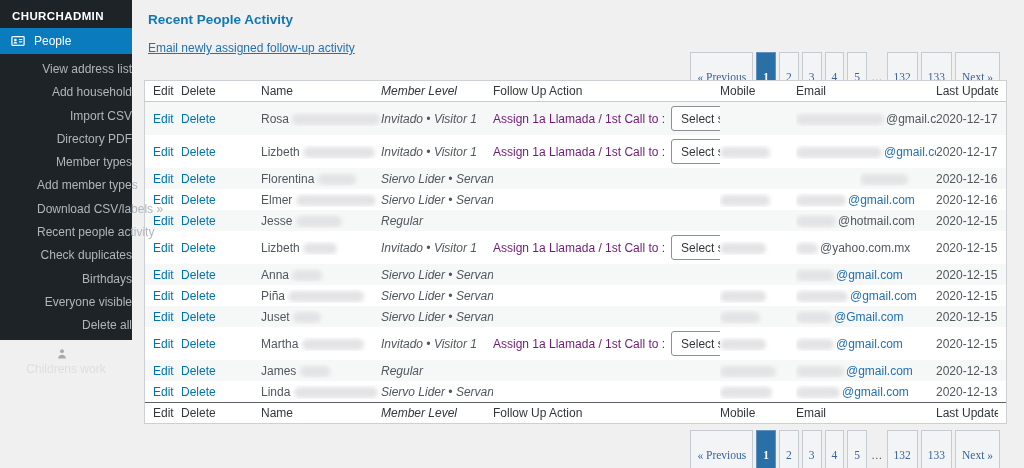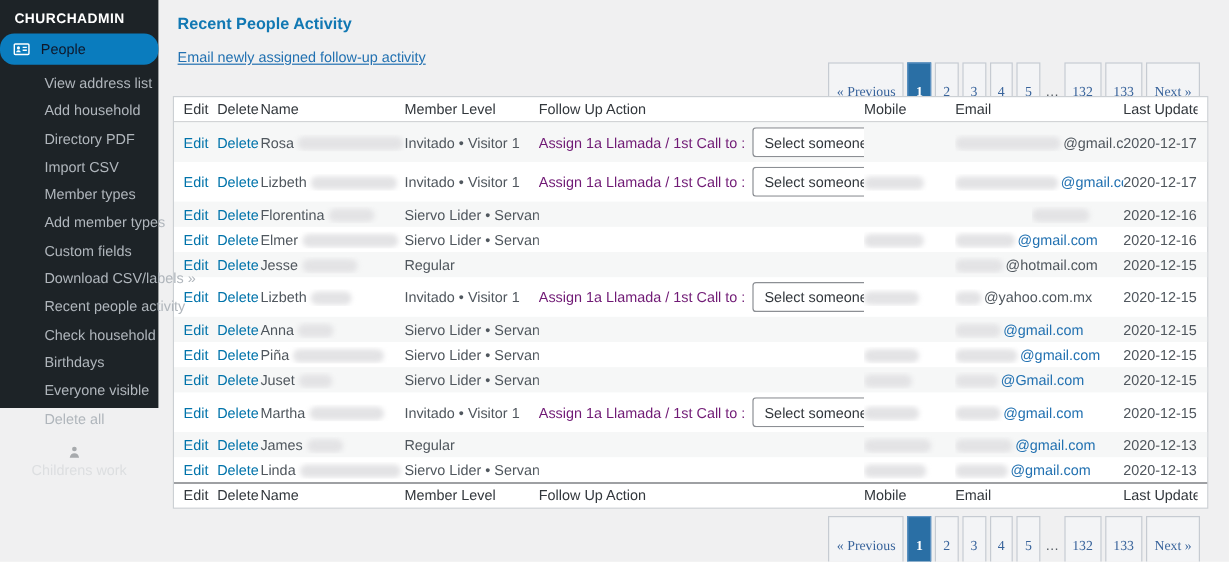--- a/index.html
+++ b/index.html
@@ -9,24 +9,24 @@
 
   
   .sidebar { position:absolute; left:0; top:0; bottom:0; width:132px;
     background:#1d2327; color:#e8eaec; z-index:2; }
   .brand { font-size:11.5px; font-weight:bold; color:#ffffff;
     letter-spacing:.4px; padding:10px 12px 6px 12px; }
   .side-item { display:flex; align-items:center; height:26px; padding:0 10px;
     font-size:12px; color:#e4e6e8; cursor:pointer; }
   .side-item .ico { width:15px; height:15px; margin-right:9px; display:flex;
     align-items:center; justify-content:center; flex:0 0 15px; }
-  .side-item.active { background:#0a7cbe; color:#0f172a;border-radius:12px; }
+  .side-item.active { background:#0a7cbe; color:#ffffff; }
   .submenu { list-style:none; margin:4px 0 2px 0; }
   .submenu li { font-size:12px; color:#b0b6bc; line-height:23.3px;
-    padding-left:37px; cursor:pointer; white-space:nowrap; }
+    padding-left:37px; cursor:pointer; white-space:nowrap;text-align:right; }
   .side-bottom { margin-top:9px; }
   .side-bottom .side-item { color:#dcdee0;flex-direction:column; }
   svg { display:block; }
 
   
   .main { position:absolute; left:132px; top:0; right:0; bottom:0;
     background:#f0f0f1; }
   .page-title { position:absolute; left:16px; top:12px; font-size:13.5px;
     font-weight:bold; color:#1178b3; }
   .email-link { position:absolute; left:16px; top:41px; font-size:12px;
@@ -51,22 +51,22 @@
   .thead { height:21px; border-bottom:1px solid #c8cacc; }
   .tfoot { height:21px; border-top:1px solid #5f6368; }
   .thead .cell, .tfoot .cell { font-size:12px; color:#32373c; }
   .tbody .trow { min-height:21px; }
   .tbody .trow.tall { min-height:33px; }
   .tbody .trow:nth-child(odd) { background:#f6f7f7; }
   .cell { padding-right:8px; font-size:12px; white-space:nowrap;
     overflow:hidden; }
   .c-edit { width:28px; flex:0 0 28px; }
   .c-del  { width:36px; flex:0 0 36px; }
-  .c-name { width:120px; flex:0 0 120px; color:#50575e; }
-  .c-mem  { width:112px; flex:0 0 112px; color:#50575e; }
+  .c-name { width:120px; flex:0 0 120px; color:#50575e;margin-left:44px; }
+  .c-mem  { width:112px; flex:0 0 112px; color:#50575e;font-style:italic; }
   .c-fup  { flex:1 1 auto; display:flex; align-items:center; color:#50575e; }
   .c-mob  { width:76px; flex:0 0 76px; }
   .c-mail { width:140px; flex:0 0 140px; }
   .c-upd  { width:62px; flex:0 0 62px; padding-right:0; color:#50575e; }
   .link { color:#0073aa; cursor:pointer; text-decoration:none; }
   .mail-link { color:#2271b1; }
   .mail-plain { color:#50575e; }
 
   .blur-blob { display:inline-block; height:11px; border-radius:6px;
     background:#e3e3e5; filter:blur(2px); vertical-align:middle; }
@@ -96,28 +96,27 @@
           <line x1="9" y1="6.3" x2="13" y2="6.3" stroke="#ffffff" stroke-width="1.2"></line>
           <line x1="9" y1="9" x2="13" y2="9" stroke="#ffffff" stroke-width="1.2"></line>
         </svg>
       </span>
       <span>People</span>
     </div>
 
     <ul class="submenu">
         <li>View address list</li>
         <li>Add household</li>
+        <li>Import CSV</li>
         <li>Directory PDF</li>
-        <li>Import CSV</li>
         <li>Member types</li>
         <li>Add member types</li>
-        <li>Custom fields</li>
         <li>Download CSV/labels »</li>
         <li>Recent people activity</li>
-        <li>Check household</li>
+        <li>Check duplicates</li>
         <li>Birthdays</li>
         <li>Everyone visible</li>
         <li>Delete all</li>
       </ul>
 
     <div class="side-bottom">
       <div class="side-item">
         <span class="ico">
           <svg width="12" height="12" viewBox="0 0 16 16">
               <circle cx="8" cy="4.2" r="2.6" fill="#a7aaad"></circle>

